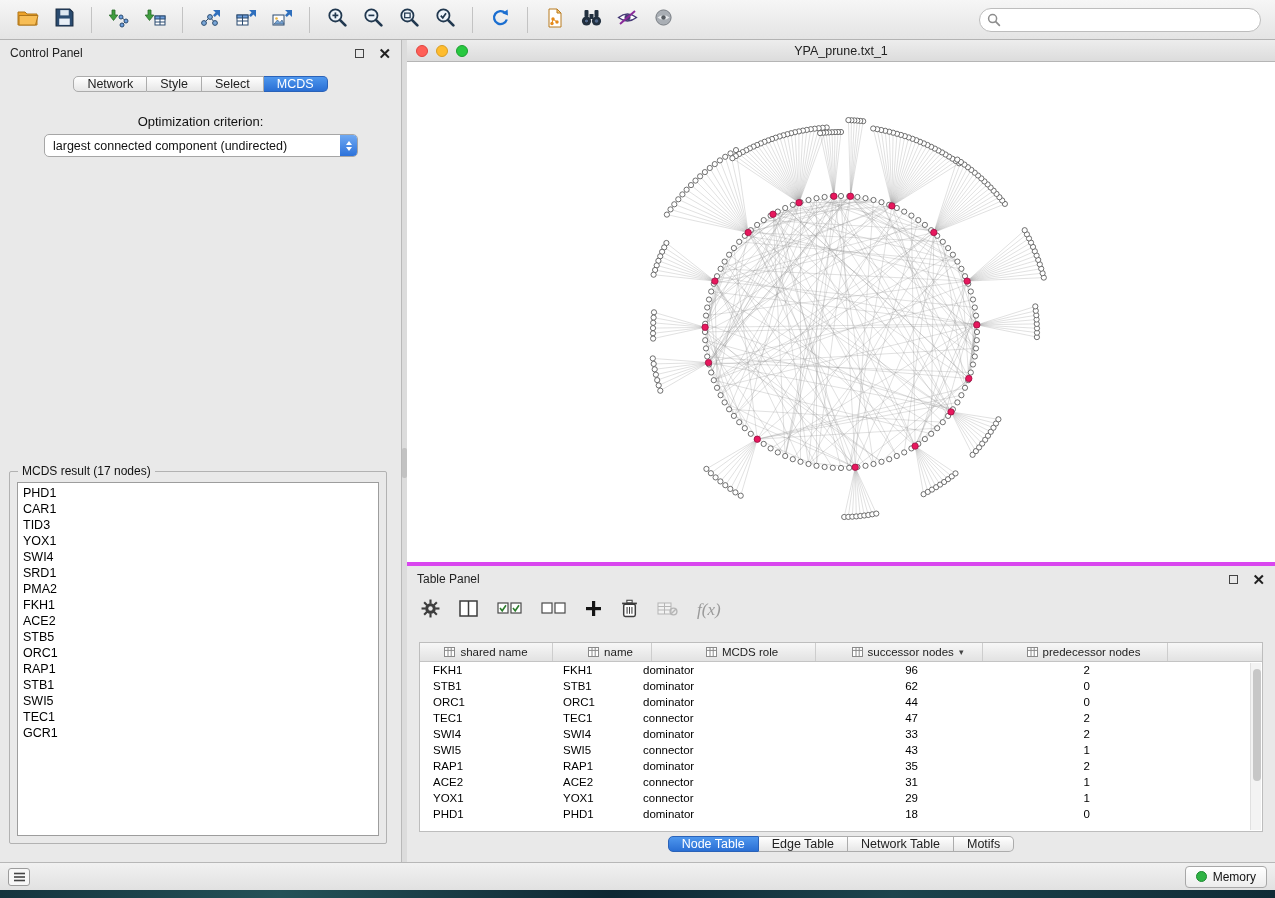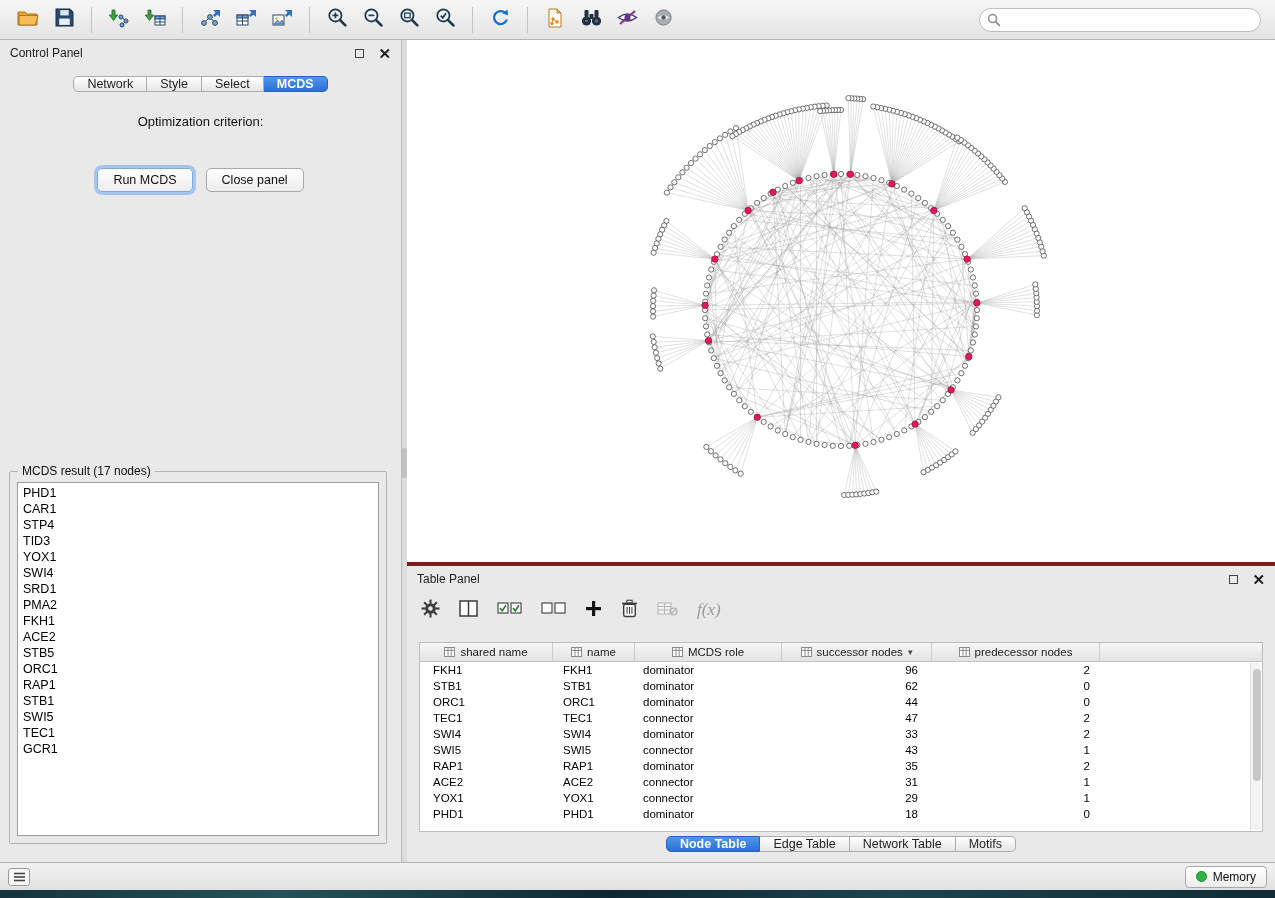--- a/index.html
+++ b/index.html
@@ -1,18 +1,18 @@
 <!DOCTYPE html>
 <html><head>
 <meta charset="utf-8">
 <style>
   * { box-sizing: border-box; margin: 0; padding: 0; }
   html,body { width:1275px; height:898px; }
   body { font-family:"Liberation Sans", sans-serif; background:#e9e9e9; overflow:hidden; }
-  .screen { position:relative; width:1275px; height:898px; background:#7f1d1d; }
+  .screen { position:relative; width:1275px; height:898px; background:#d946ef; }
 
   
   .toolbar { position:absolute; left:0; top:0; width:1275px; height:40px;
     background:linear-gradient(#f6f6f6,#e4e4e4); border-bottom:1px solid #b3b3b3;
     display:flex; align-items:center; padding-left:10px; }
   .tb-btn { width:36px; height:30px; display:flex; align-items:center; justify-content:center; border-radius:4px; }
   .tb-sep { width:1px; height:26px; background:#c3c3c3; margin:0 9px; }
   .search-wrap { margin-left:auto; margin-right:14px; position:relative; }
   .search-wrap input { width:282px; height:24px; border:1px solid #bdbdbd; border-radius:12px;
     background:#fff; padding:0 10px 0 26px; font-size:12px; outline:none; }
@@ -27,21 +27,21 @@
   .panel-header { height:26px; display:flex; align-items:center; padding:0 10px; }
   .panel-title { font-size:12px; color:#222; }
   .panel-header .spacer { flex:1; }
   .float-ico { width:9px; height:9px; border:1.4px solid #444; display:inline-block; margin-right:14px; }
   .close-ico { font-size:15px; font-weight:bold; color:#222; line-height:1; }
   .seg { display:inline-flex; }
   .seg .tab { padding:0 13px; font-size:12.5px; color:#222; background:linear-gradient(#ffffff,#e6e6e6);
     border:1px solid #acacac; border-left:none; white-space:nowrap; }
   .seg .tab:first-child { border-left:1px solid #acacac; border-radius:5px 0 0 5px; }
   .seg .tab:last-child { border-radius:0 5px 5px 0; }
-  .seg .tab.active { background:linear-gradient(#4e97ee,#2a6fd4); border-color:#2a62b8; color:#fff;font-weight:bold; }
+  .seg .tab.active { background:linear-gradient(#4e97ee,#2a6fd4); border-color:#2a62b8; color:#fff; }
   .cp-tabs { position:absolute; left:0; right:0; top:34px; text-align:center; }
   .opt-label { position:absolute; left:0; right:0; top:74px; text-align:center; font-size:13px; color:#111; }
   .select { position:absolute; left:44px; top:94px; width:314px; height:23px; background:#fff;
     border:1px solid #a6a6a6; border-radius:5px; display:flex; align-items:center; }
   .select .val { flex:1; font-size:12.5px; color:#111; padding-left:8px; white-space:nowrap; overflow:hidden; }
   .select .stepper { width:17px; align-self:stretch; background:linear-gradient(#6fa9f3,#2d72da);
     border-radius:0 4px 4px 0; display:flex; flex-direction:column; align-items:center; justify-content:center; gap:2px; }
   .tri-up { width:0; height:0; border-left:3.5px solid transparent; border-right:3.5px solid transparent; border-bottom:4px solid #fff; }
   .tri-down { width:0; height:0; border-left:3.5px solid transparent; border-right:3.5px solid transparent; border-top:4px solid #fff; }
   .cp-buttons { position:absolute; left:0; right:0; top:128px; display:flex; justify-content:center; gap:13px; }
@@ -71,21 +71,21 @@
   .net-title { position:absolute; left:0; right:0; text-align:center; font-size:12.5px; color:#222; }
   .net-canvas { width:868px; height:499px; display:block; background:#fff; }
 
   
   .table-panel { position:absolute; left:407px; top:526px; right:0; height:296px; background:#e9e9e9; }
   .tp-toolbar { position:absolute; left:14px; top:26px; height:36px; display:flex; align-items:center; gap:19px; }
   .tp-ico { display:flex; align-items:center; justify-content:center; }
   .fx { font-family:"Liberation Serif", serif; font-style:italic; font-size:17px; color:#9a9a9a; }
   .tbl { position:absolute; left:12px; right:12px; top:76px; height:190px; background:#fff;
     border:1px solid #bdbdbd; overflow:hidden; }
-  .thead { display:flex; height:19px; background:linear-gradient(#f7f7f7,#e2e2e2); border-bottom:1px solid #c4c4c4; }
+  .thead { display:flex; height:19px; background:linear-gradient(#f7f7f7,#e2e2e2); border-bottom:1px solid #c4c4c4;gap:17px; }
   .th { display:flex; align-items:center; justify-content:center; gap:5px; font-size:11.5px; color:#222;
     border-right:1px solid #cdcdcd; overflow:hidden; white-space:nowrap; }
   .th.fill { flex:1; border-right:none; }
   .w0{width:133px}.w1{width:82px}.w2{width:147px}.w3{width:150px}.w4{width:168px}
   .trow { display:flex; height:16px; align-items:center; }
   .tcell { font-size:11.5px; color:#000; white-space:nowrap; overflow:hidden; }
   .tcell.c0{width:133px;padding-left:13px}
   .tcell.c1{width:82px;padding-left:10px}
   .tcell.c2{width:147px;padding-left:8px}
   .tcell.c3{width:150px;text-align:right;padding-right:14px}
@@ -275,30 +275,32 @@
       </div>
       <div class="cp-tabs">
         <span class="seg">
           <span class="tab">Network</span>
           <span class="tab">Style</span>
           <span class="tab">Select</span>
           <span class="tab active">MCDS</span>
         </span>
       </div>
       <div class="opt-label">Optimization criterion:</div>
-      <div class="cp-buttons">
-        <button class="btn focus-ring">Run MCDS</button>
-        <button class="btn">Close panel</button>
+      <div class="select">
+        <span class="val">largest connected component (undirected)</span>
+        <span class="stepper">
+            <span class="tri-up"></span>
+            <span class="tri-down"></span>
+          </span>
       </div>
       <fieldset class="result-fieldset">
         <legend>MCDS result (17 nodes)</legend>
         <div class="mcds-list" id="mcds-list">
             <div class="mcds-item">PHD1</div>
             <div class="mcds-item">CAR1</div>
-            <div class="mcds-item">STP4</div>
             <div class="mcds-item">TID3</div>
             <div class="mcds-item">YOX1</div>
             <div class="mcds-item">SWI4</div>
             <div class="mcds-item">SRD1</div>
             <div class="mcds-item">PMA2</div>
             <div class="mcds-item">FKH1</div>
             <div class="mcds-item">ACE2</div>
             <div class="mcds-item">STB5</div>
             <div class="mcds-item">ORC1</div>
             <div class="mcds-item">RAP1</div>
@@ -308,20 +310,28 @@
             <div class="mcds-item">GCR1</div>
           </div>
       </fieldset>
     </div>
 
     <div class="v-splitter">
         <span class="handle"></span>
       </div>
 
     <div class="network-panel">
+      <div class="net-titlebar">
+        <span class="net-title">YPA_prune.txt_1</span>
+        <span class="lights">
+          <span class="light r"></span>
+          <span class="light y"></span>
+          <span class="light g"></span>
+        </span>
+      </div>
       <svg id="network-svg" class="net-canvas" viewBox="0 0 868 499">
           <g stroke="#909090" stroke-width="0.6" stroke-opacity="0.45">
             <line x1="341.2" y1="170.5" x2="329.0" y2="88.1"></line>
             <line x1="341.2" y1="170.5" x2="323.5" y2="91.4"></line>
             <line x1="341.2" y1="170.5" x2="318.2" y2="94.8"></line>
             <line x1="341.2" y1="170.5" x2="312.9" y2="98.4"></line>
             <line x1="341.2" y1="170.5" x2="307.8" y2="102.1"></line>
             <line x1="341.2" y1="170.5" x2="302.8" y2="106.0"></line>
             <line x1="341.2" y1="170.5" x2="297.9" y2="110.1"></line>
             <line x1="341.2" y1="170.5" x2="293.1" y2="114.3"></line>

